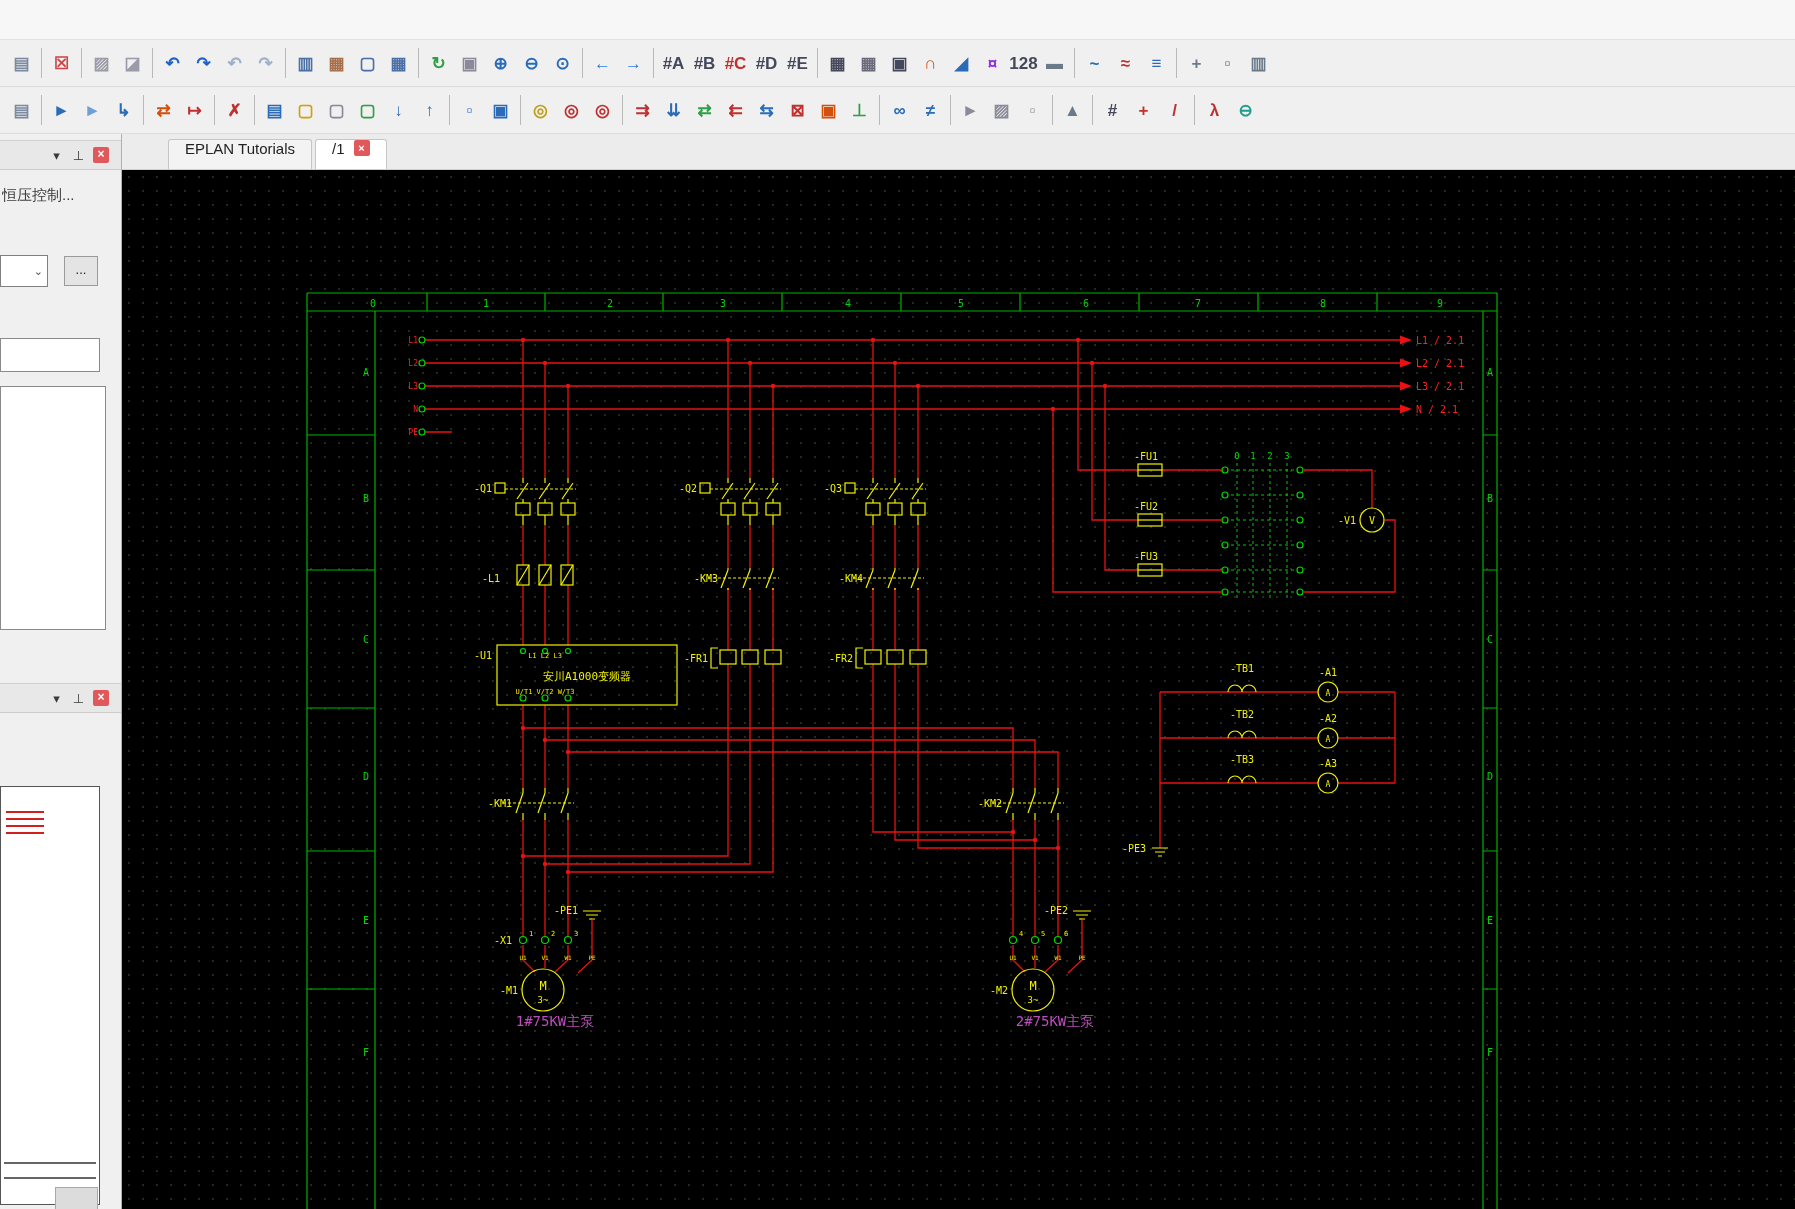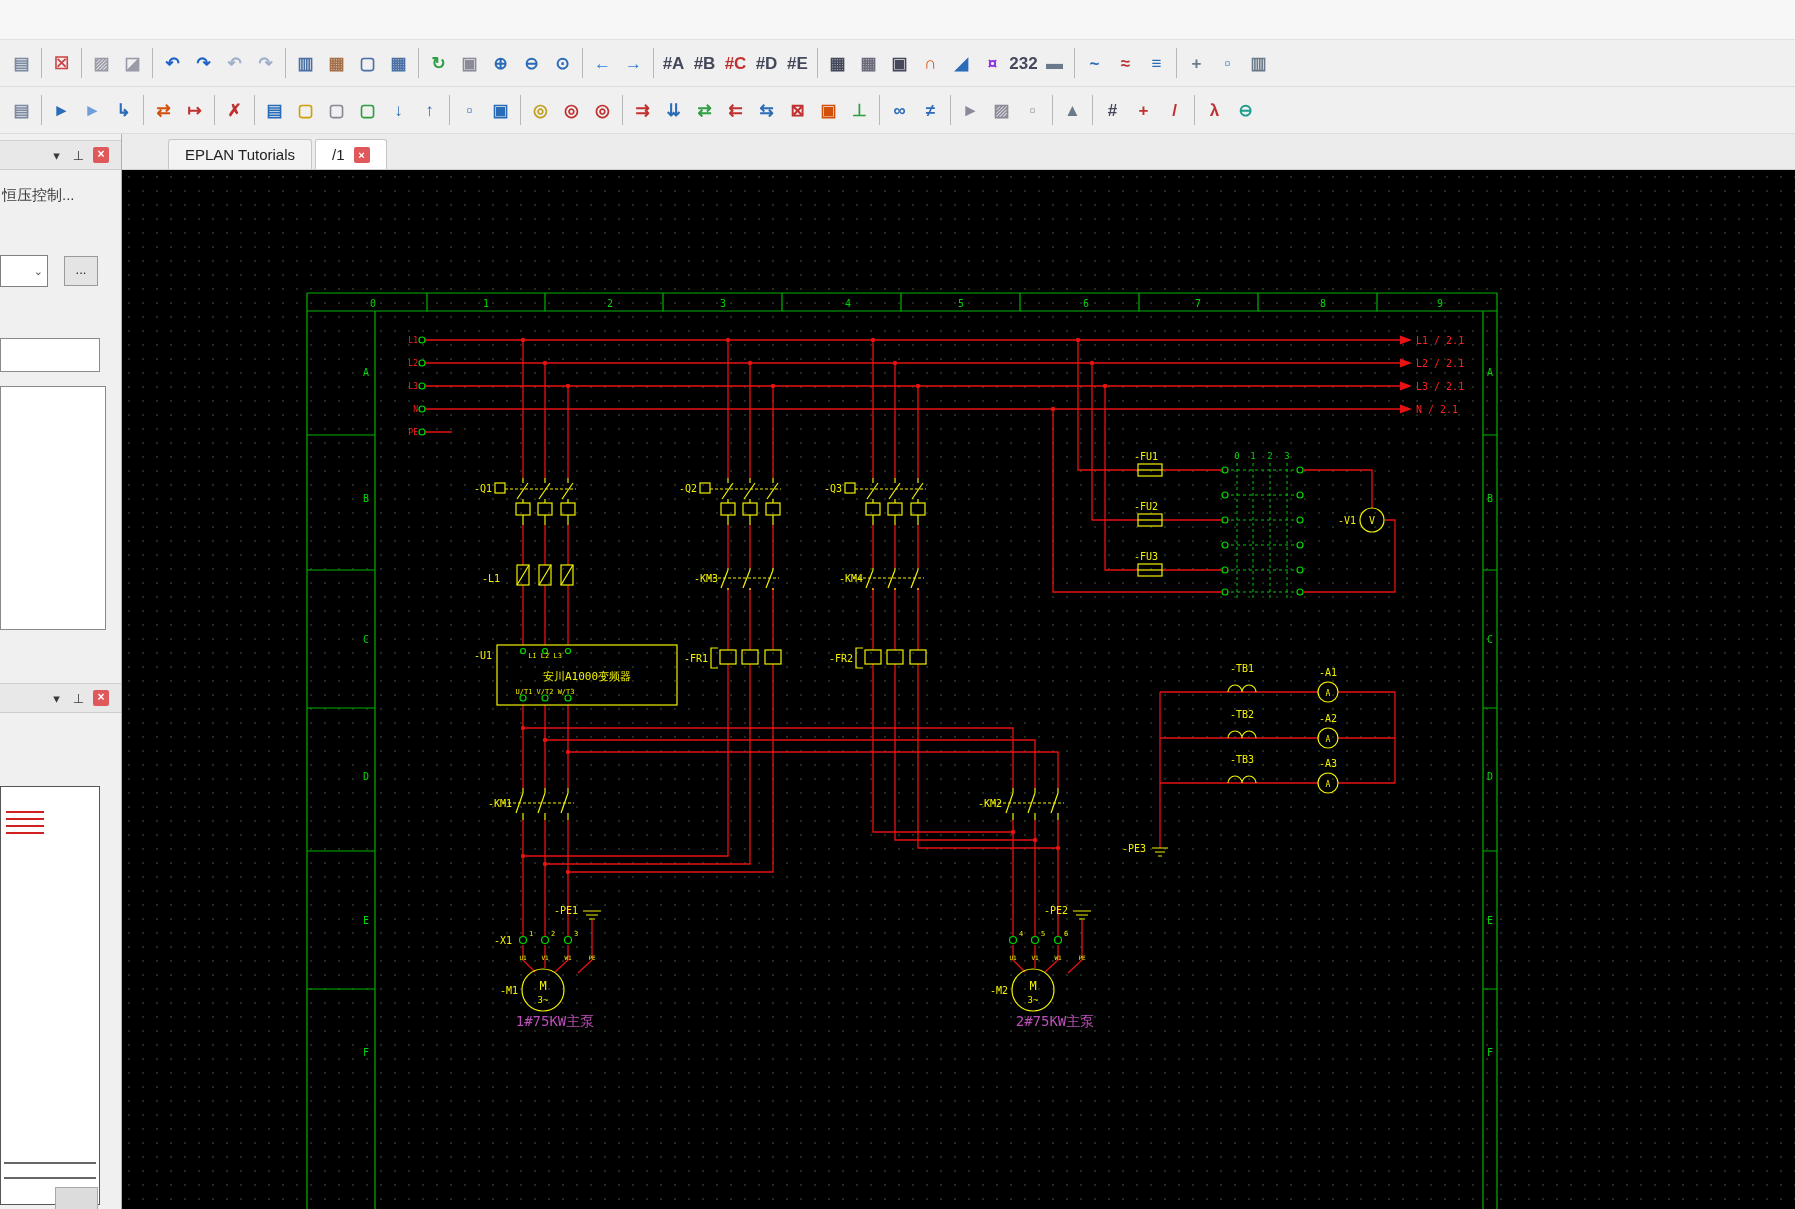--- a/index.html
+++ b/index.html
@@ -44,21 +44,21 @@
   .litem { height:28px; font-size:15px; color:#111; padding-left:3px; display:flex; align-items:center; }
   .preview { position:absolute; top:652px; left:0; width:100px; height:419px;
     background:#fff; border:1px solid #555; }
   .pvline { position:absolute; left:5px; width:38px; height:2px; background:#d02020; }
   .pvb { position:absolute; left:3px; right:3px; height:2px; background:#666; }
   .fragment { position:absolute; bottom:0; left:55px; width:43px; height:22px;
     background:#dcdcdc; border:1px solid #a8a8a8; border-bottom:none; }
   .editor { flex:1; display:flex; flex-direction:column; min-width:0; }
   .tabstrip { height:36px; background:#ececec; display:flex; align-items:flex-end;
     padding-left:46px; border-bottom:1px solid #cfcfcf; }
-  .tab { height:30px; display:flex; align-items:center; padding:0 16px; font-size:15px;
+  .tab { height:30px; display:flex; padding:0 16px; font-size:15px;
     color:#222; background:#f3f3f3; border:1px solid #c6c6c6; border-bottom:none;
     margin-right:3px; border-radius:3px 3px 0 0; white-space:nowrap; }
   .tab.active { background:#ffffff; }
   .tabclose { width:16px; height:16px; margin-left:9px; background:#e0585a; color:#fff;
     font-weight:bold; font-size:11px; display:flex; align-items:center; justify-content:center;
     border-radius:2px; }
   .canvas { flex:1; position:relative; background-color:#000;
     background-image:radial-gradient(#1f2b1f 1px, transparent 1.3px);
     background-size:14px 14px; overflow:hidden; }
   .canvas svg { position:absolute; left:0; top:0; }
@@ -182,21 +182,21 @@
     <button class="tbtn">
       <span class="tglyph" style="color: rgb(210, 80, 10);">∩</span>
     </button>
     <button class="tbtn">
       <span class="tglyph" style="color: rgb(43, 108, 184);">◢</span>
     </button>
     <button class="tbtn">
       <span class="tglyph" style="color: rgb(138, 43, 226);">¤</span>
     </button>
     <button class="tbtn">
-      <span class="tglyph" style="color: rgb(68, 72, 90);">232</span>
+      <span class="tglyph" style="color: rgb(68, 72, 90);">128</span>
     </button>
     <button class="tbtn">
       <span class="tglyph" style="color: rgb(106, 122, 138);">▬</span>
     </button>
     <div class="tsep"></div>
     <button class="tbtn">
       <span class="tglyph" style="color: rgb(43, 108, 184);">~</span>
     </button>
     <button class="tbtn">
       <span class="tglyph" style="color: rgb(192, 48, 48);">≈</span>

